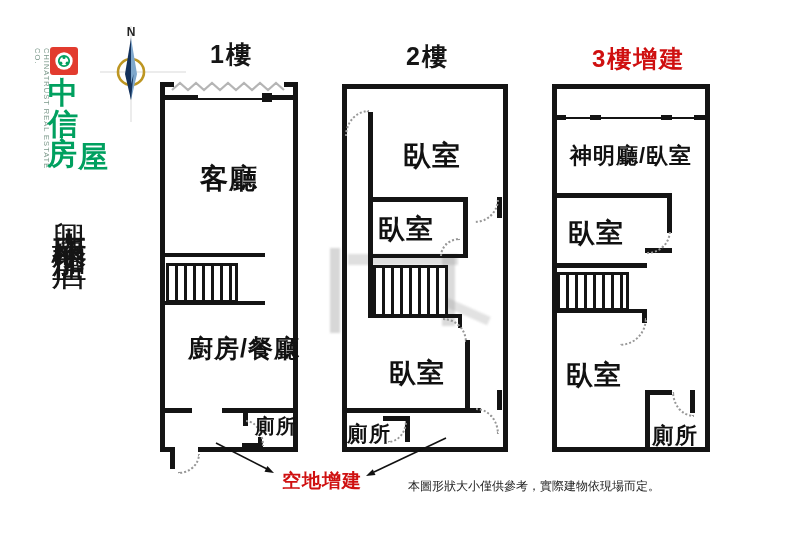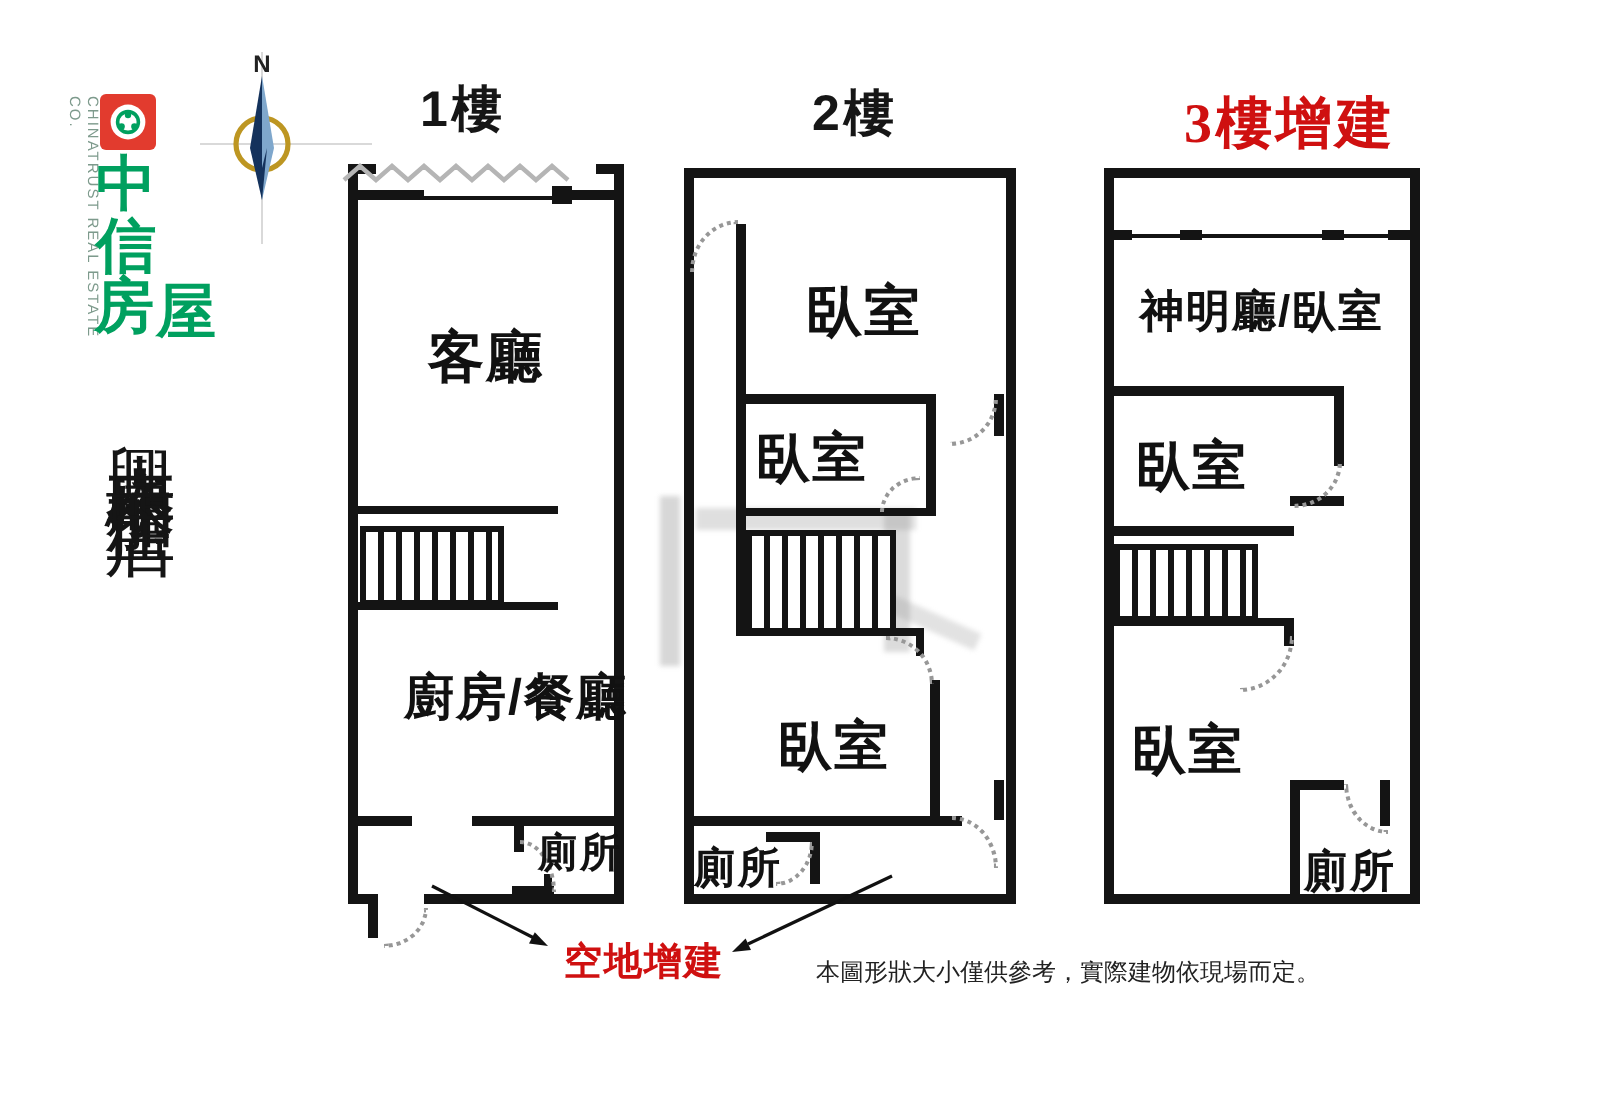--- a/index.html
+++ b/index.html
@@ -67,23 +67,23 @@
 
   <div id="watermark">
     <span style="left:28px;top:8px;width:10px;height:85px;background:rgba(150,150,150,.38);"></span>
     <span style="left:46px;top:14px;width:110px;height:11px;background:rgba(150,150,150,.30);"></span>
     <span style="left:140px;top:16px;width:13px;height:70px;background:rgba(150,150,150,.34);"></span>
     <span style="left:118px;top:62px;width:72px;height:9px;background:rgba(150,150,150,.28);transform:rotate(24deg);"></span>
   </div>
 
   <div class="floor-title" style="left:210px;top:38px;font-size:25px;">1樓</div>
   <div class="floor-title" style="left:406px;top:40px;font-size:25px;">2樓</div>
-  <div class="floor-title red" style="left:592px;top:43px;font-size:28px;font-family:Liberation Serif, serif;">3樓增建</div>
-
-  <div class="floor" style="left:174px;top:82px;width:138px;height:370px;">
+  <div class="floor-title red" style="left:592px;top:43px;font-size:24px;">3樓增建</div>
+
+  <div class="floor" style="left:160px;top:82px;width:138px;height:370px;">
     <i class="wall" style="left:0;top:0;width:5px;height:370px;"></i>
     <i class="wall" style="left:133px;top:0;width:5px;height:370px;"></i>
     <i class="wall" style="left:0;top:0;width:14px;height:5px;"></i>
     <i class="wall" style="left:124px;top:0;width:14px;height:5px;"></i>
 
     <i class="wall" style="left:0;top:13px;width:38px;height:5px;"></i>
     <i class="wall" style="left:112px;top:13px;width:26px;height:5px;"></i>
     <i class="thinline" style="left:38px;top:16px;width:66px;height:2px;"></i>
     <i class="wall" style="left:102px;top:11px;width:10px;height:9px;"></i>
 

